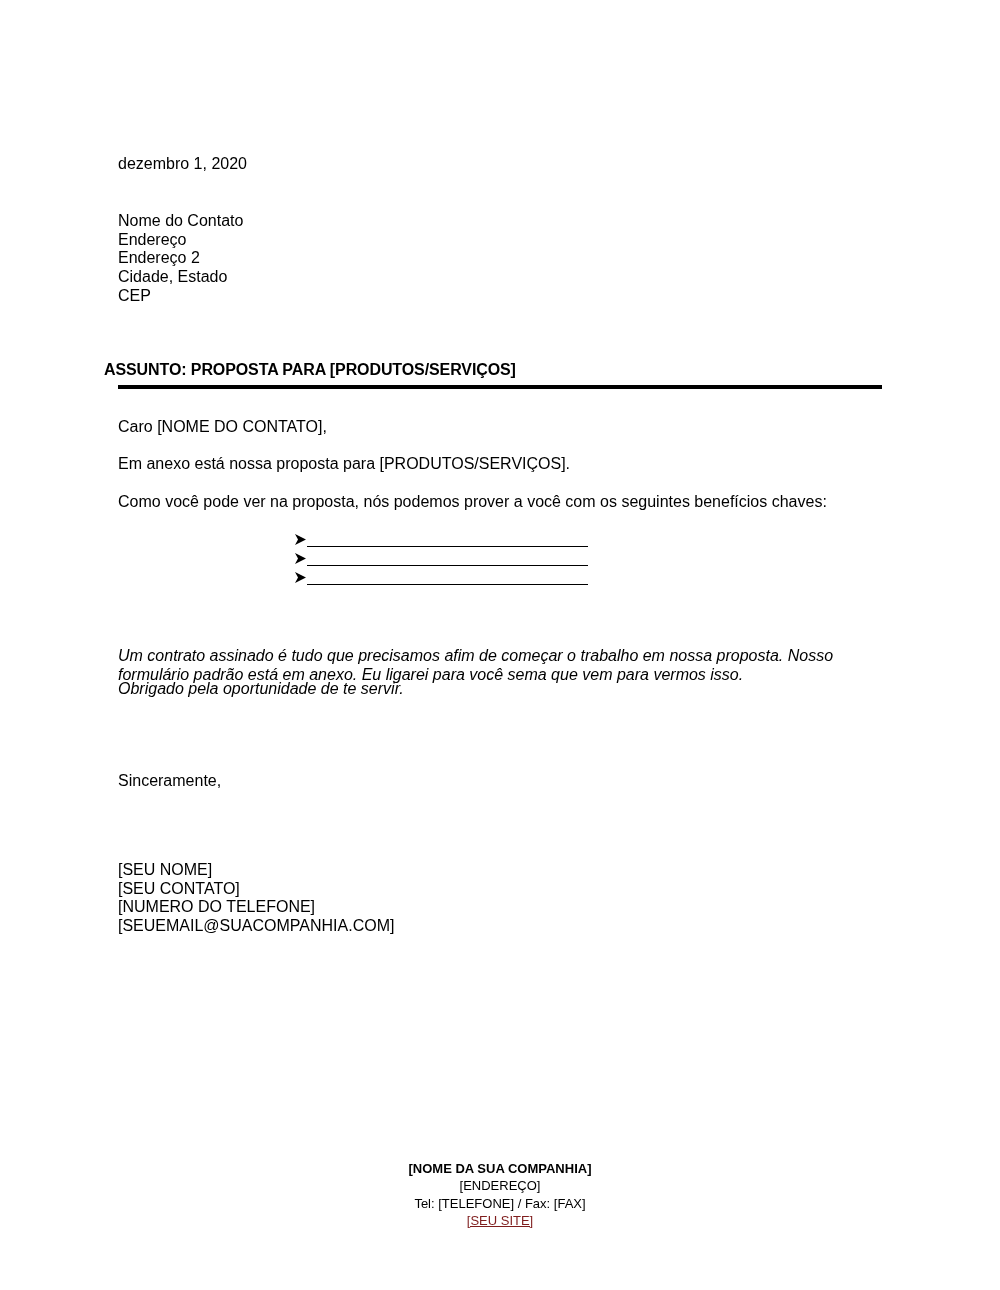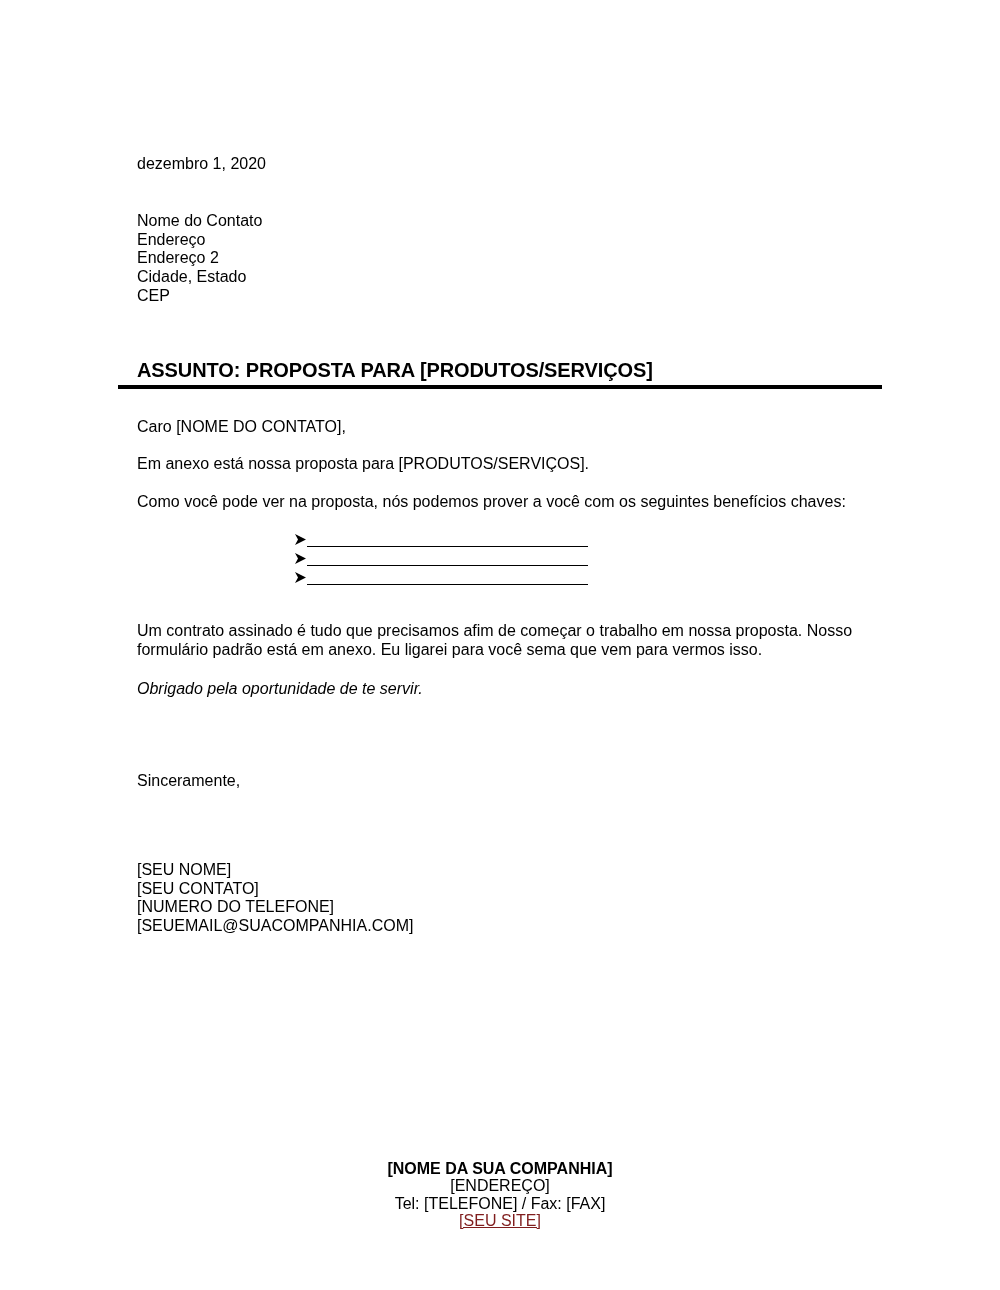--- a/index.html
+++ b/index.html
@@ -16,27 +16,27 @@
       font-size: 16px;
       color: #000000;
     }
     .page {
       position: absolute;
       left: 0; top: 0;
       width: 1000px;
       height: 1290px;
     }
     .abs { position: absolute; white-space: nowrap; }
-    .line { line-height: 18.7px; margin-left: 19px; }
+    .line { line-height: 18.7px; }
     .date { left: 118px; top: 155px; }
     .address { left: 118px; top: 212px; }
     .subject {
-      left: 118px; top: 361px;
+      left: 104px; top: 361px;
       font-weight: bold;
-      font-size: 20px;
+      font-size: 16px;
       letter-spacing: -0.1px;
     }
     .rule {
       position: absolute;
       left: 118px;
       top: 385px;
       width: 764px;
       height: 4px;
       background: #000000;
     }
@@ -60,31 +60,31 @@
       display: flex;
       align-items: center;
       justify-content: flex-start;
     }
     .blank {
       width: 281px;
       height: 15px;
       border-bottom: 1.5px solid #000000;
       margin-bottom: 2px;
     }
-    .p-contract { top: 622px; white-space: normal; width: 770px; }
+    .p-contract { top: 647px; white-space: normal; width: 770px; font-style: italic; }
     .p-thanks { top: 680px; font-style: italic; }
     .p-sincerely { top: 772px; }
     .signature { left: 118px; top: 861px; }
     .footer {
       position: absolute;
       left: 0;
       width: 1000px;
       top: 1160px;
       text-align: center;
-      font-size: 16px;
+      font-size: 13px;
       line-height: 17.3px;
     }
     .footer .company { font-weight: bold; }
     .footer a {
       color: #7f1d1d;
       text-decoration: underline;
     }
   </style>
 </head>
 <body>

